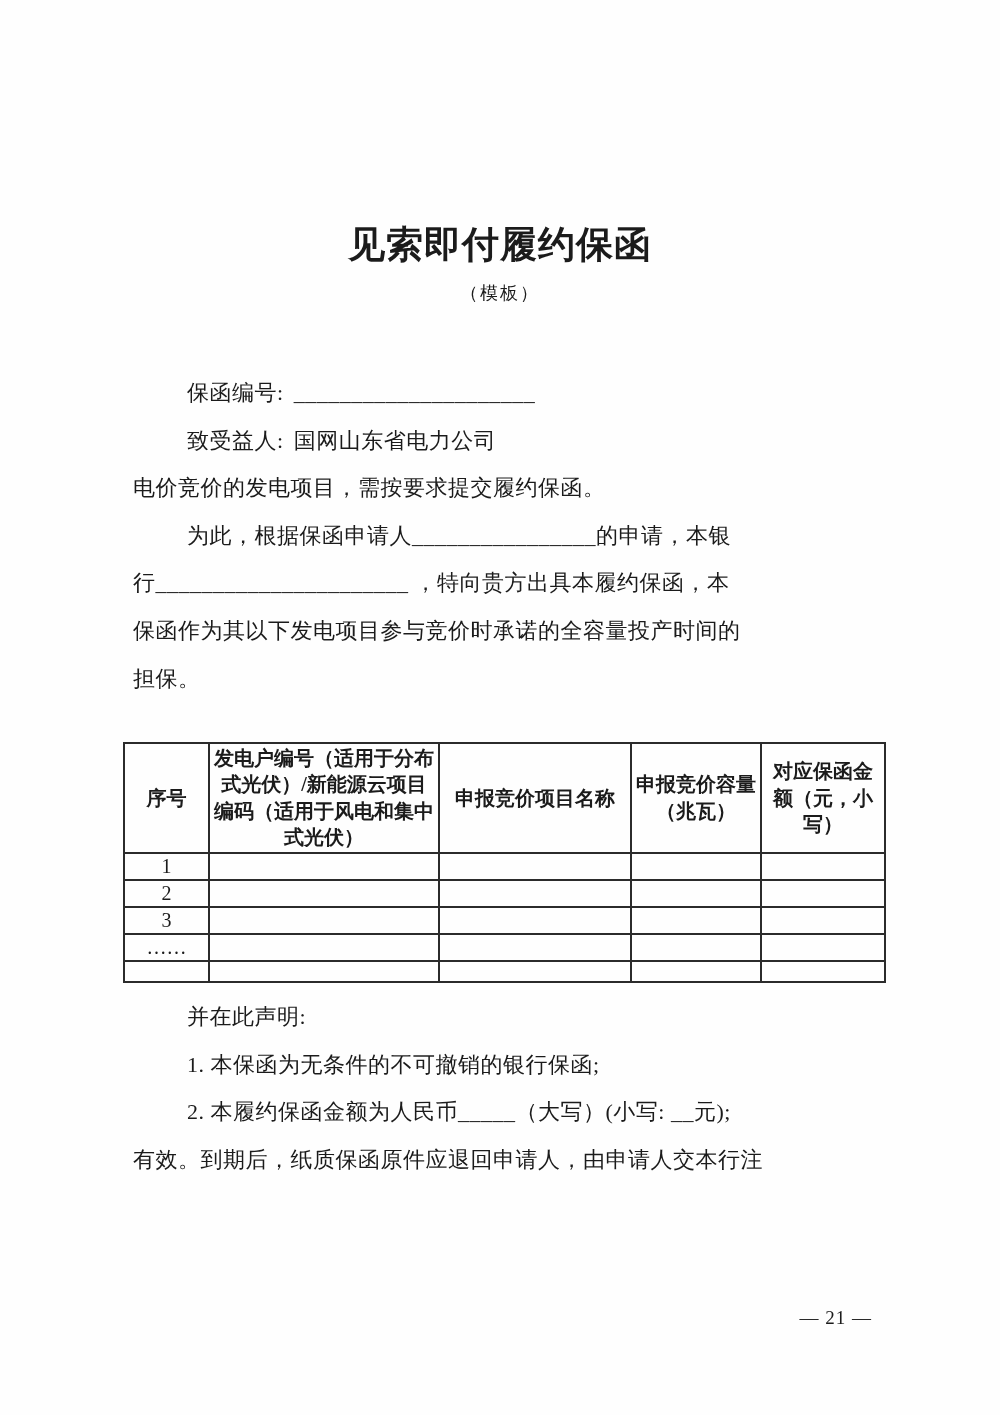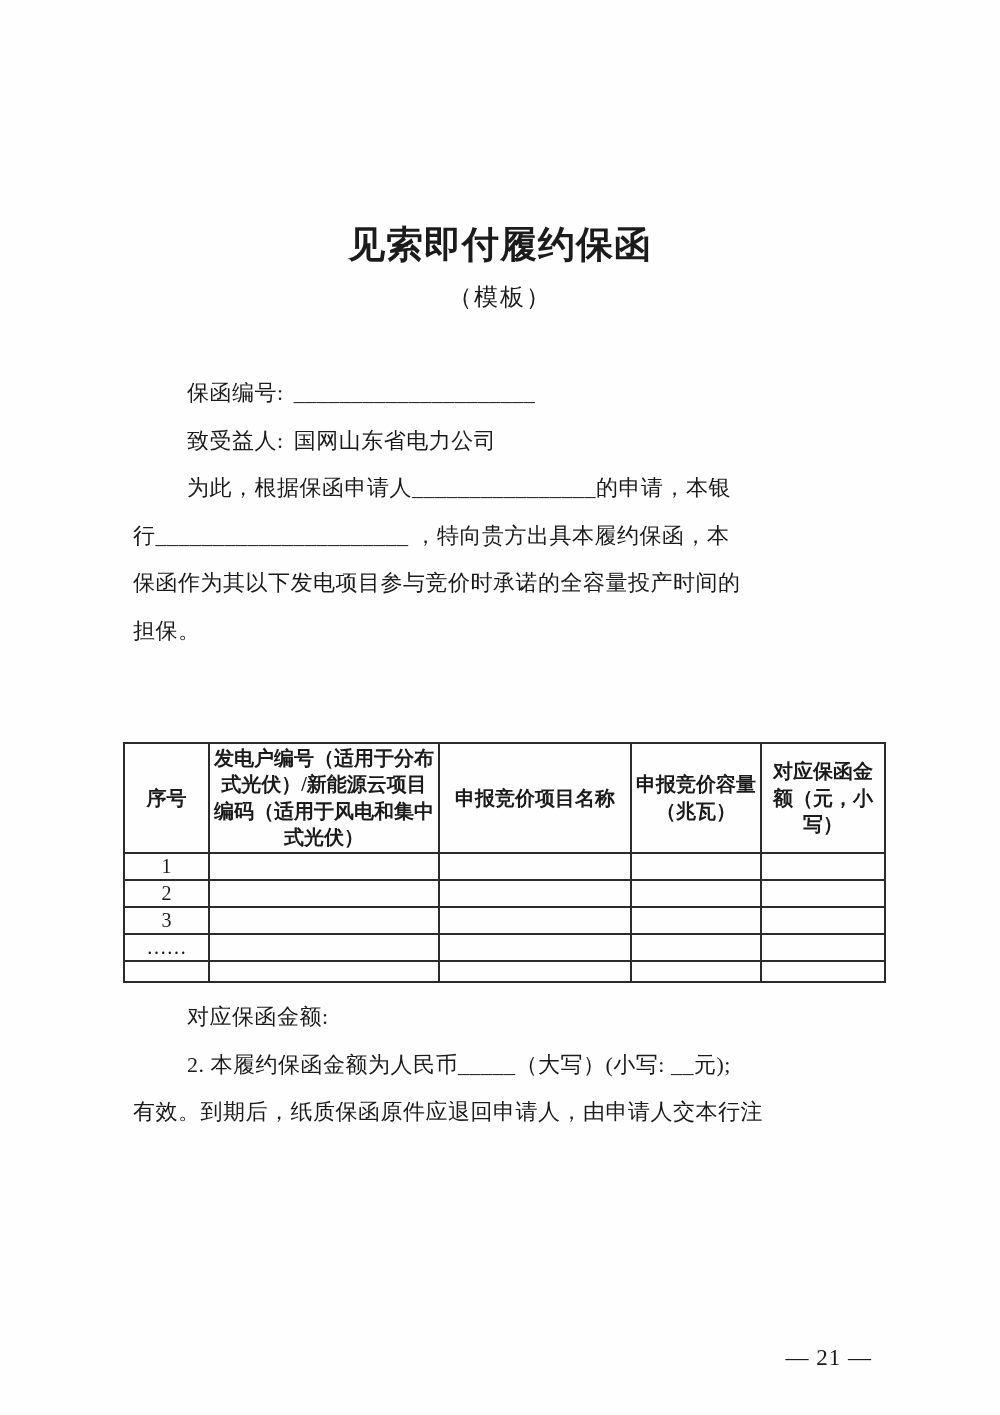--- a/index.html
+++ b/index.html
@@ -26,21 +26,21 @@
     font-size: 37px;
     font-weight: bold;
     letter-spacing: 1px;
   }
   .doc-subtitle {
     position: absolute;
     top: 281px;
     left: 0;
     right: 0;
     text-align: center;
-    font-size: 24px;
+    font-size: 18px;
     letter-spacing: 2px;
   }
   .text-block {
     position: absolute;
     left: 133px;
     width: 760px;
     font-size: 22px;
     letter-spacing: 0.5px;
   }
   .text-block .line {
@@ -74,41 +74,42 @@
     height: 98px;
   }
   .guarantee-table td {
     font-size: 20px;
     height: 27px;
     line-height: 1.1;
   }
   .guarantee-table tr.short-row td { height: 21px; }
   .page-footer {
     position: absolute;
-    top: 1345px;
+    top: 1307px;
     right: 128px;
-    font-size: 23px;
+    font-size: 19px;
     letter-spacing: 1px;
   }
 </style>
 </head>
 <body>
 
 <div class="page">
 
   <div class="doc-title">见索即付履约保函</div>
   <div class="doc-subtitle">（模板）</div>
 
   <div class="text-block upper">
     <div class="line indent">
       <span class="label-gap">保函编号:</span><span>_____________________</span>
     </div>
     <div class="line indent">
       <span class="label-gap">致受益人:</span><span>国网山东省电力公司</span>
     </div>
+    <div class="line">电价竞价的发电项目，需按要求提交履约保函。</div>
     <div class="line indent">为此，根据保函申请人________________的申请，本银</div>
     <div class="line">行______________________ ，特向贵方出具本履约保函，本</div>
     <div class="line">保函作为其以下发电项目参与竞价时承诺的全容量投产时间的</div>
     <div class="line">担保。</div>
   </div>
 
   <table class="guarantee-table">
     <colgroup>
       <col style="width:85px">
       <col style="width:230px">
@@ -159,20 +160,21 @@
         <td></td>
         <td></td>
         <td></td>
         <td></td>
         <td></td>
       </tr>
     </tbody>
   </table>
 
   <div class="text-block lower">
-    <div class="line indent">对应保函金额:</div>
+    <div class="line indent">并在此声明:</div>
+    <div class="line indent">1. 本保函为无条件的不可撤销的银行保函;</div>
     <div class="line indent">2. 本履约保函金额为人民币_____（大写）(小写: __元);</div>
     <div class="line">有效。到期后，纸质保函原件应退回申请人，由申请人交本行注</div>
   </div>
 
   <div class="page-footer">— 21 —</div>
 
 </div>
 
 </body></html>

